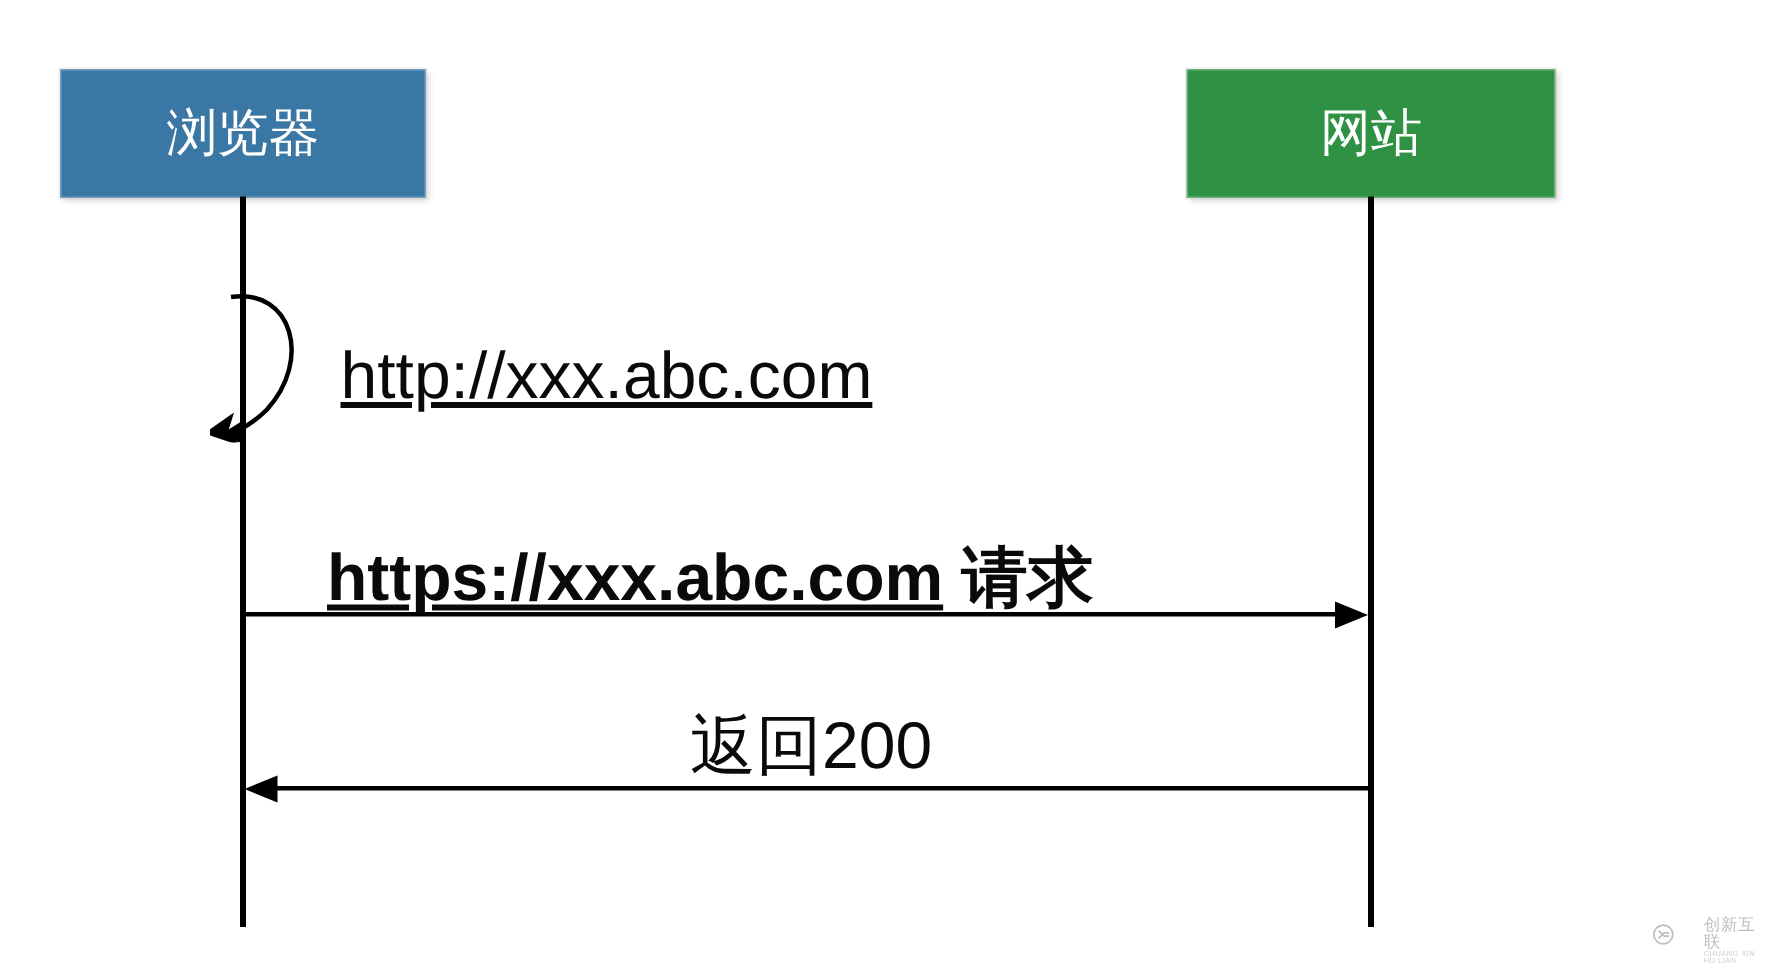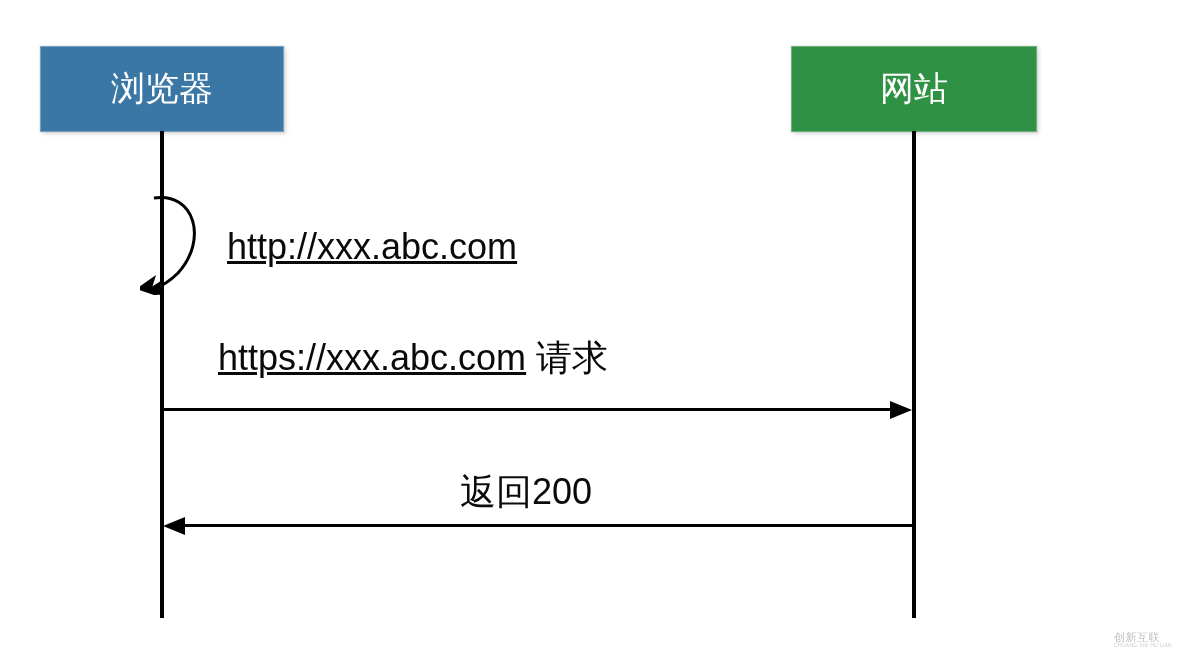--- a/index.html
+++ b/index.html
@@ -78,39 +78,38 @@
     .arrow-head-left {
       position: absolute;
       width: 0;
       height: 0;
       border-top: 9px solid transparent;
       border-bottom: 9px solid transparent;
       border-right: 22px solid #000;
     }
     .msg-label {
       position: absolute;
-      font-size: 36px;
+      font-size: 44px;
       color: #0a0a0a;
       white-space: nowrap;
       text-align: center;
     }
     .underline {
       text-decoration: underline;
     }
     .watermark {
       position: absolute;
       right: 6px;
       bottom: 6px;
       width: 70px;
       height: 30px;
       display: flex;
-      align-items: flex-end;
+      align-items: flex-start;
       gap: 20px;
       opacity: 0.9;
-      flex-direction: column;
     }
     .wm-icon {
       width: 22px;
       height: 22px;
     }
     .wm-text {
       display: flex;
       flex-direction: column;
       line-height: 1;
     }
@@ -147,21 +146,21 @@
       <polygon points="2,100 22,86 18,99 26,108" fill="#000" transform="translate(-6,-6)"></polygon>
       <polygon points="5,96 24,84 20,100" fill="#000"></polygon>
     </svg>
   </div>
   <div class="msg-label" style="left:227px; top:226px;">
     <span class="underline">http://xxx.abc.com</span>
   </div>
 
   <div class="arrow-line" style="left:164px; top:408px; width:728px;"></div>
   <div class="arrow-head-right" style="left:890px; top:400.5px;"></div>
-  <div class="msg-label" style="left:218px; top:334px;">
+  <div class="msg-label" style="left:218px; top:356px;font-weight:bold;">
     <span class="underline">https://xxx.abc.com</span><span> 请求</span>
   </div>
 
   <div class="arrow-line" style="left:184px; top:524px; width:730px;"></div>
   <div class="arrow-head-left" style="left:163px; top:516.5px;"></div>
   <div class="msg-label" style="left:441px; top:468px;margin-left:19px;">
     <span>返回200</span>
   </div>
 
   <div class="watermark">

